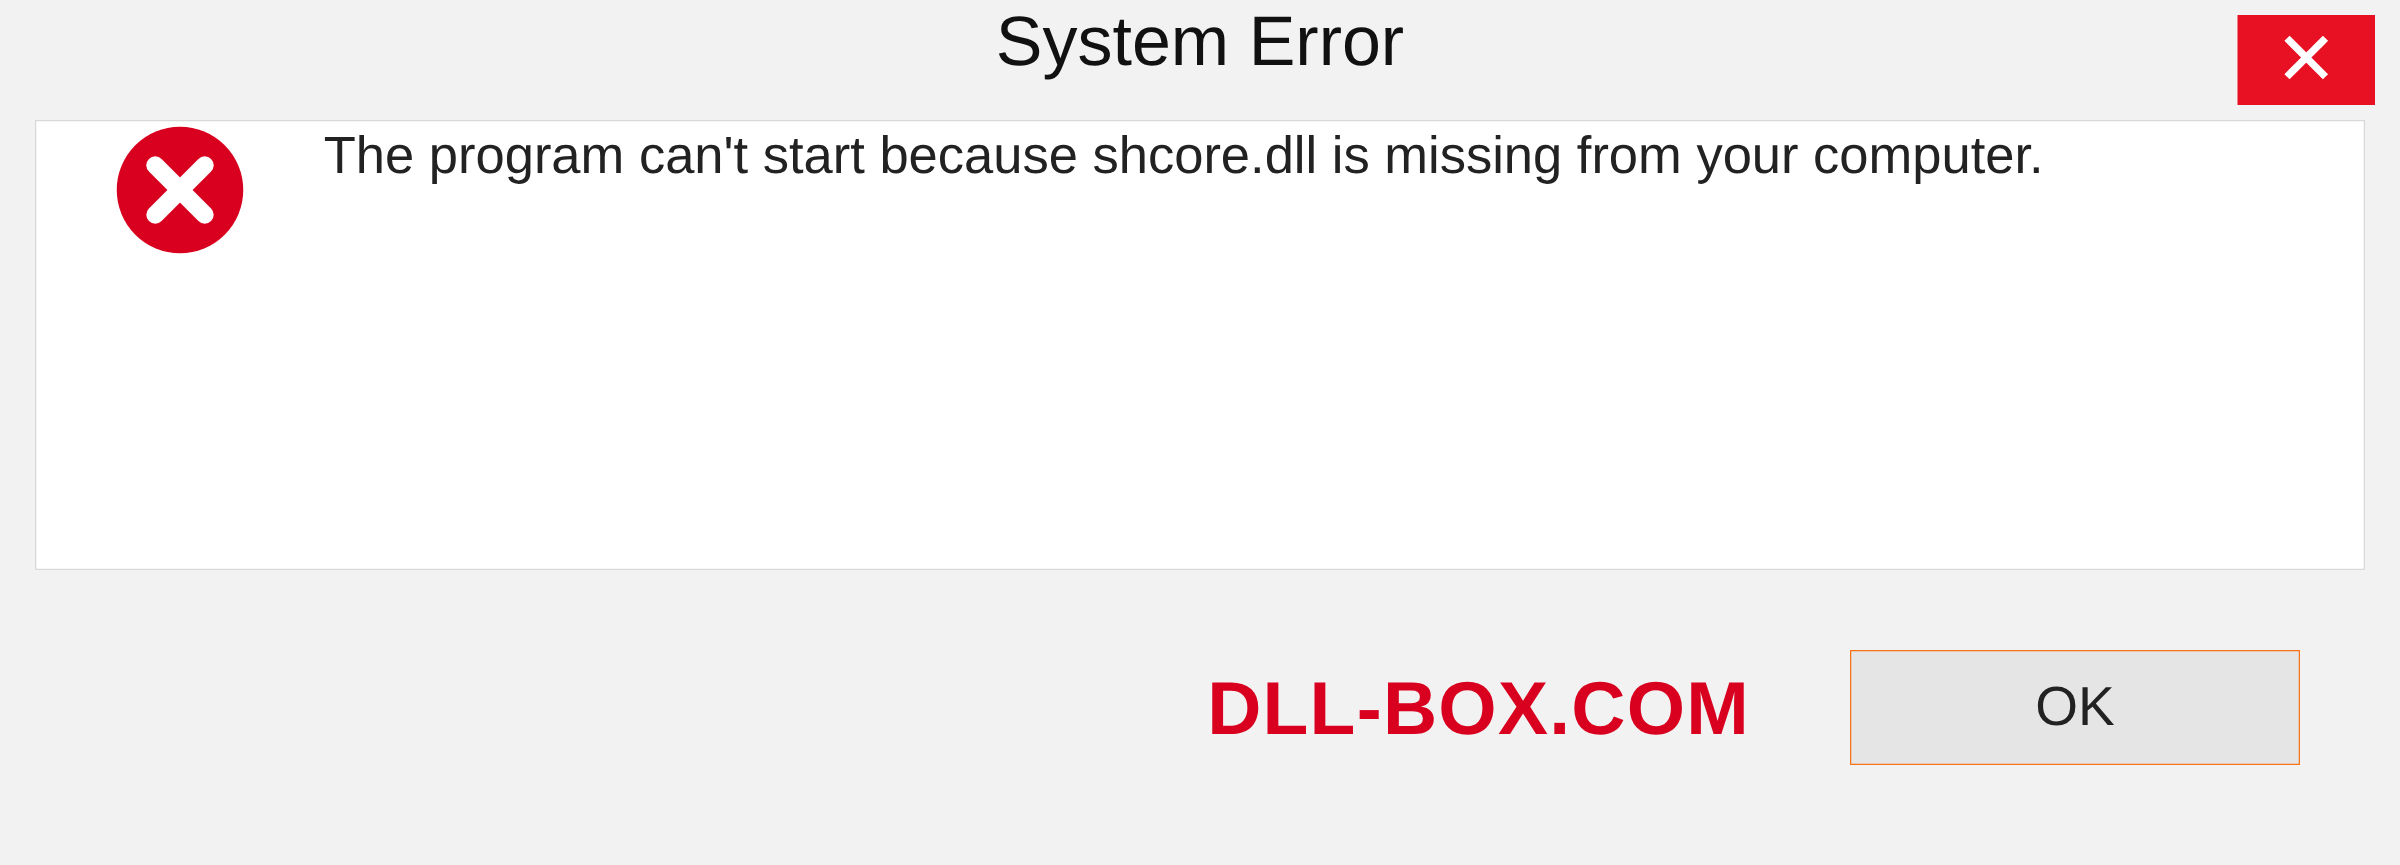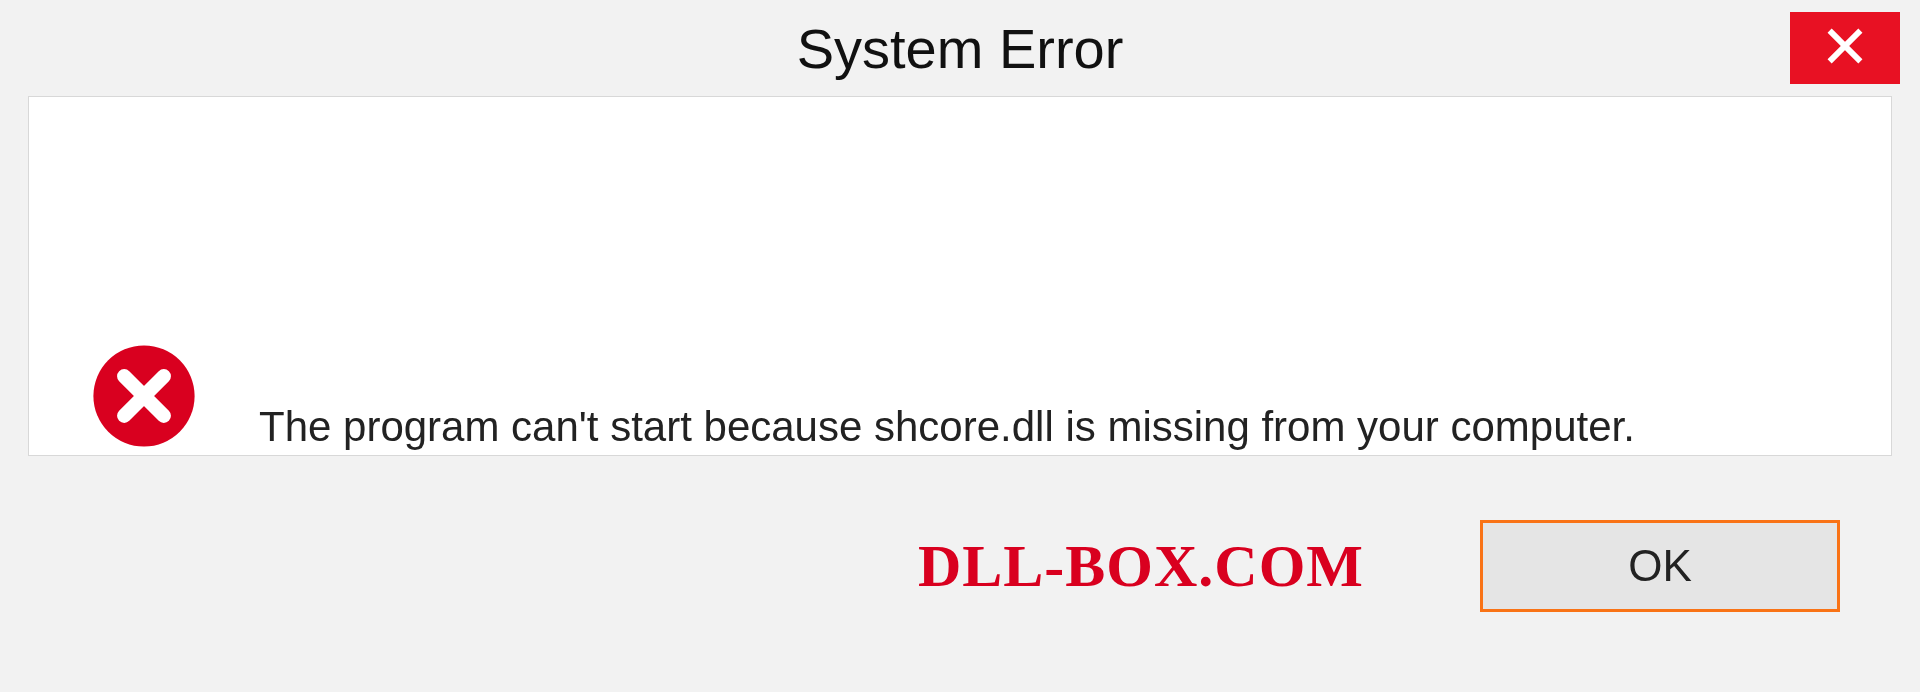--- a/index.html
+++ b/index.html
@@ -17,21 +17,20 @@
     .dialog {
       position: absolute;
       left: 0;
       top: 0;
       width: 1920px;
       height: 692px;
     }
     .titlebar {
       height: 96px;
       display: flex;
-      align-items: center;
       justify-content: center;
       position: relative;
     }
     .title-text {
       font-size: 56px;
       font-weight: 400;
       color: #111;
     }
     .close-btn {
       position: absolute;
@@ -48,21 +47,21 @@
     .close-btn svg {
       width: 40px;
       height: 40px;
     }
     .content-area {
       margin: 0 28px;
       height: 360px;
       background: #ffffff;
       border: 1px solid #d8d8d8;
       display: flex;
-      align-items: flex-end;
+      align-items: flex-start;
       padding: 0 60px;
       gap: 60px;
     }
     .error-icon {
       flex-shrink: 0;
     }
     .error-icon svg {
       width: 110px;
       height: 110px;
     }
@@ -78,35 +77,33 @@
       align-items: center;
       justify-content: flex-end;
       padding: 0 80px;
       gap: 80px;
     }
     .watermark {
       font-size: 60px;
       font-weight: 800;
       color: #d9001f;
       letter-spacing: 1px;
-      font-family: Liberation Serif, serif;
     }
     .ok-btn {
       width: 360px;
       height: 92px;
       background: #e5e5e5;
-      border: 3px solid #f97316;
+      border: 1px solid #f97316;
       font-size: 44px;
       color: #222;
       display: flex;
       align-items: center;
       justify-content: center;
       cursor: pointer;
       font-family: inherit;
-      margin-left: 36px;
     }
   </style>
 </head>
 <body>
 
 <div class="dialog">
 
   <div class="titlebar">
     <div class="title-text">System Error</div>
     <div class="close-btn">

